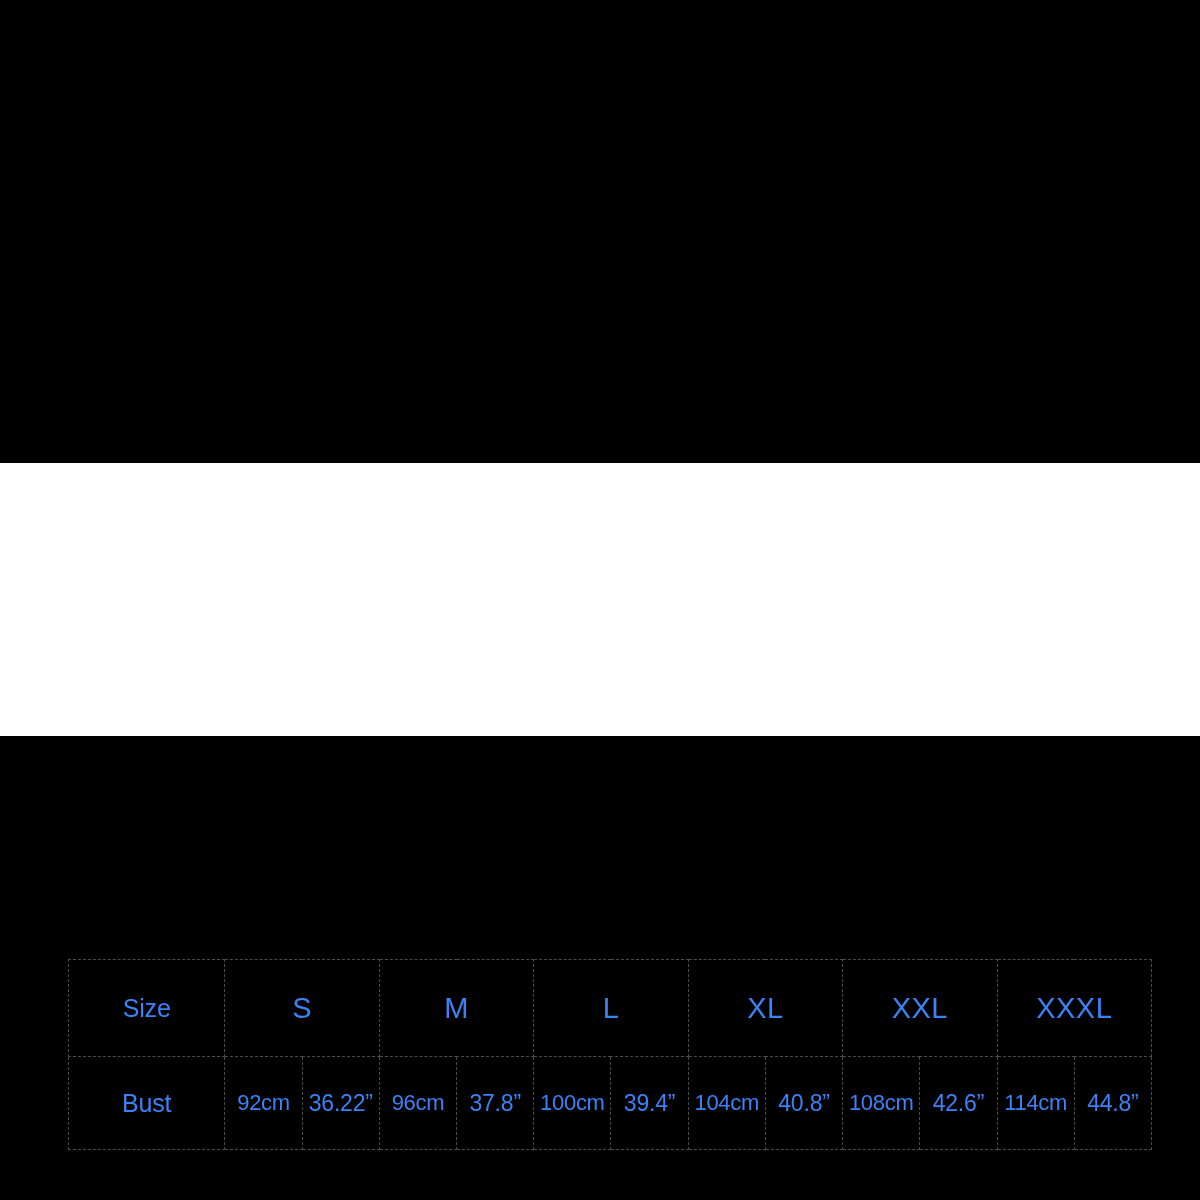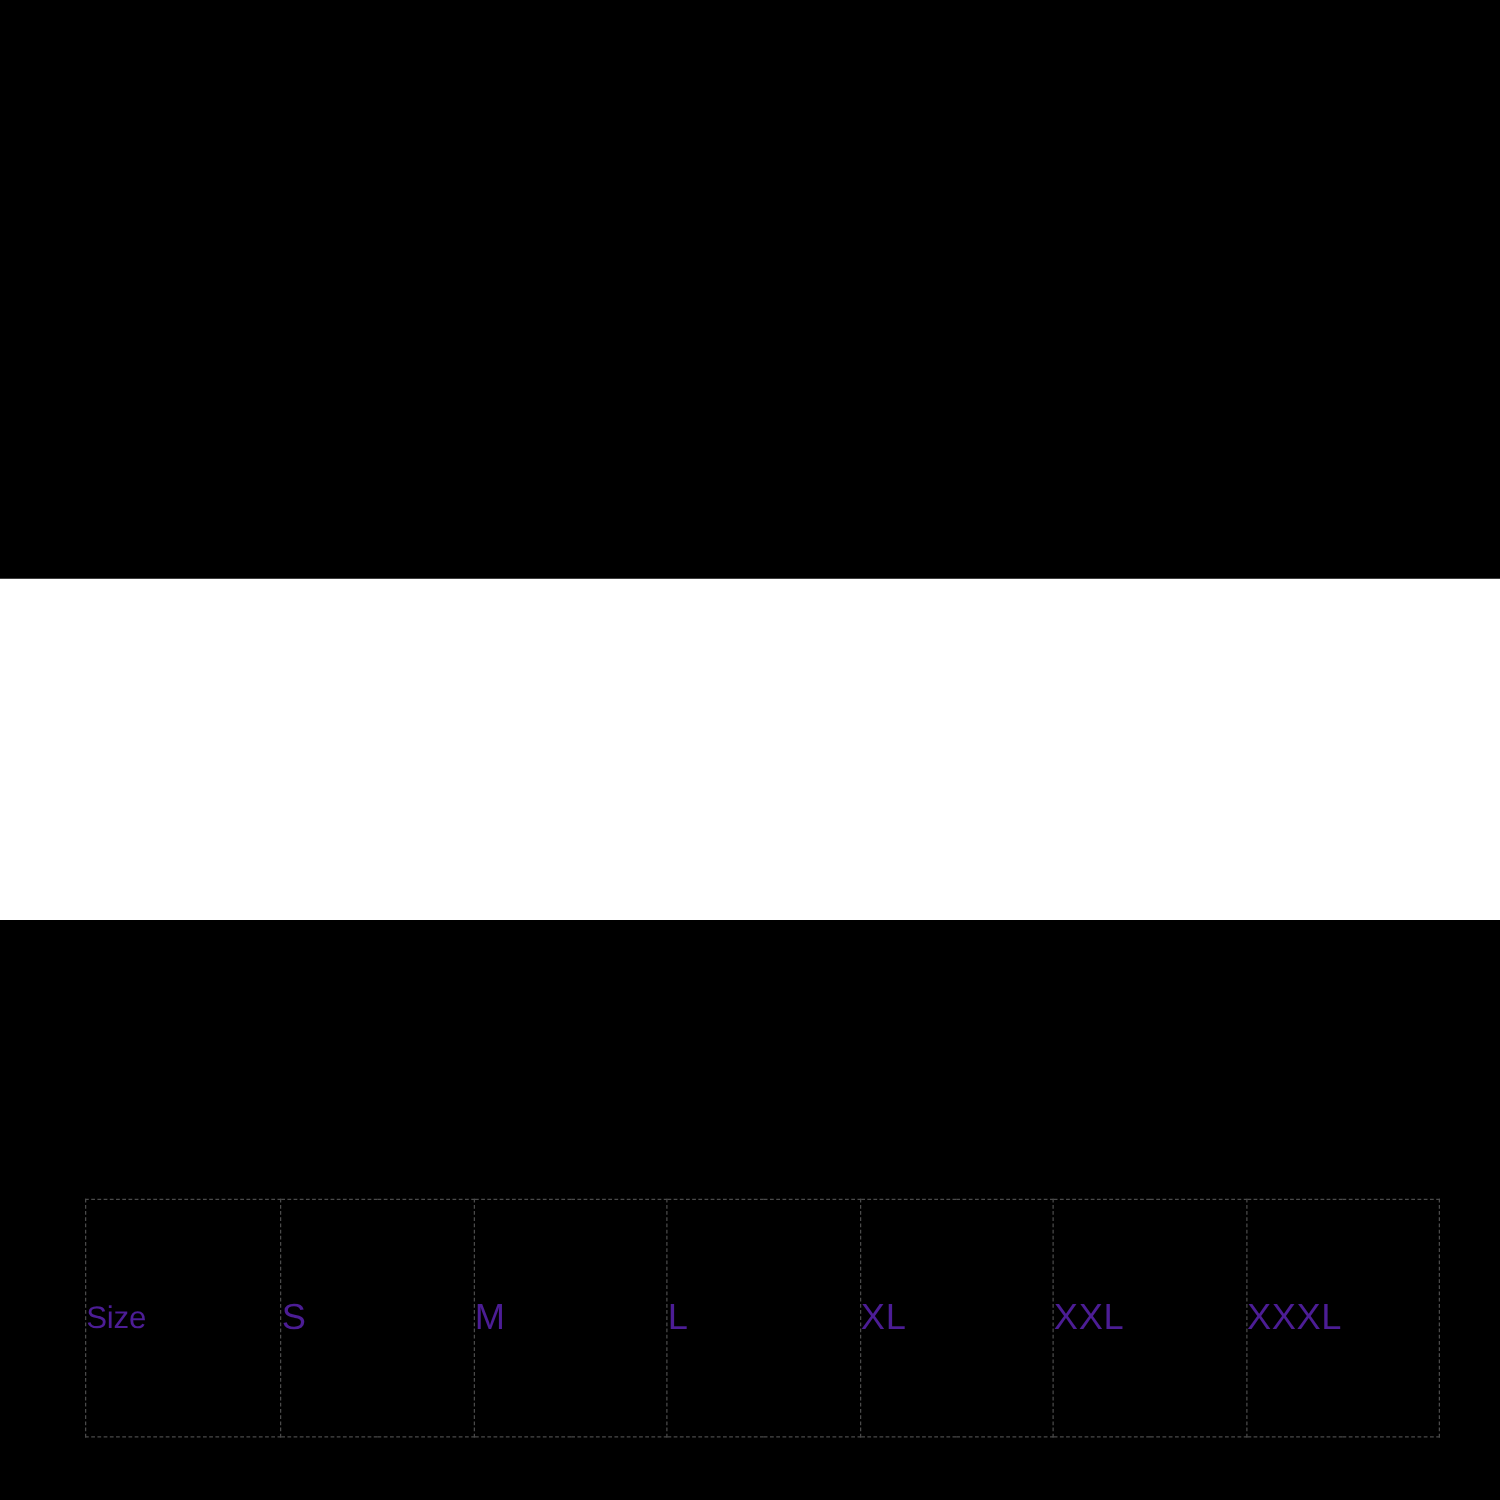--- a/index.html
+++ b/index.html
@@ -44,22 +44,23 @@
     border-collapse: collapse;
     table-layout: fixed;
     width: 1084px;
     height: 191px;
     border: 0;
   }
 
   table.sizechart td {
     border: 1px dashed #4a4a4a;
     padding: 0;
+    text-align: center;
     vertical-align: middle;
-    color: #4c1d95;
+    color: #3b82f6;
     white-space: nowrap;
     overflow: visible;
     font-weight: 400;
   }
 
   
   tr.row-header td { height: 65px; }
   tr.row-bust td    { height: 62px; }
   tr.row-front td   { height: 64px; }
 
@@ -121,19 +122,34 @@
           <tr class="row-header">
             <td class="label-cell">Size</td>
             <td class="header-cell" colspan="2">S</td>
             <td class="header-cell" colspan="2">M</td>
             <td class="header-cell" colspan="2">L</td>
             <td class="header-cell" colspan="2">XL</td>
             <td class="header-cell" colspan="2">XXL</td>
             <td class="header-cell" colspan="2">XXXL</td>
           </tr>
 
+          <tr class="row-bust">
+            <td class="label-cell">Bust</td>
+            <td class="cm-cell">92cm</td>
+            <td class="in-cell">36.22”</td>
+            <td class="cm-cell">96cm</td>
+            <td class="in-cell">37.8”</td>
+            <td class="cm-cell">100cm</td>
+            <td class="in-cell">39.4”</td>
+            <td class="cm-cell">104cm</td>
+            <td class="in-cell">40.8”</td>
+            <td class="cm-cell">108cm</td>
+            <td class="in-cell">42.6”</td>
+            <td class="cm-cell">114cm</td>
+            <td class="in-cell">44.8”</td>
+          </tr>
 
         </tbody>
       </table>
     </div>
 
   </div>
 </div>
 
 </body></html>

